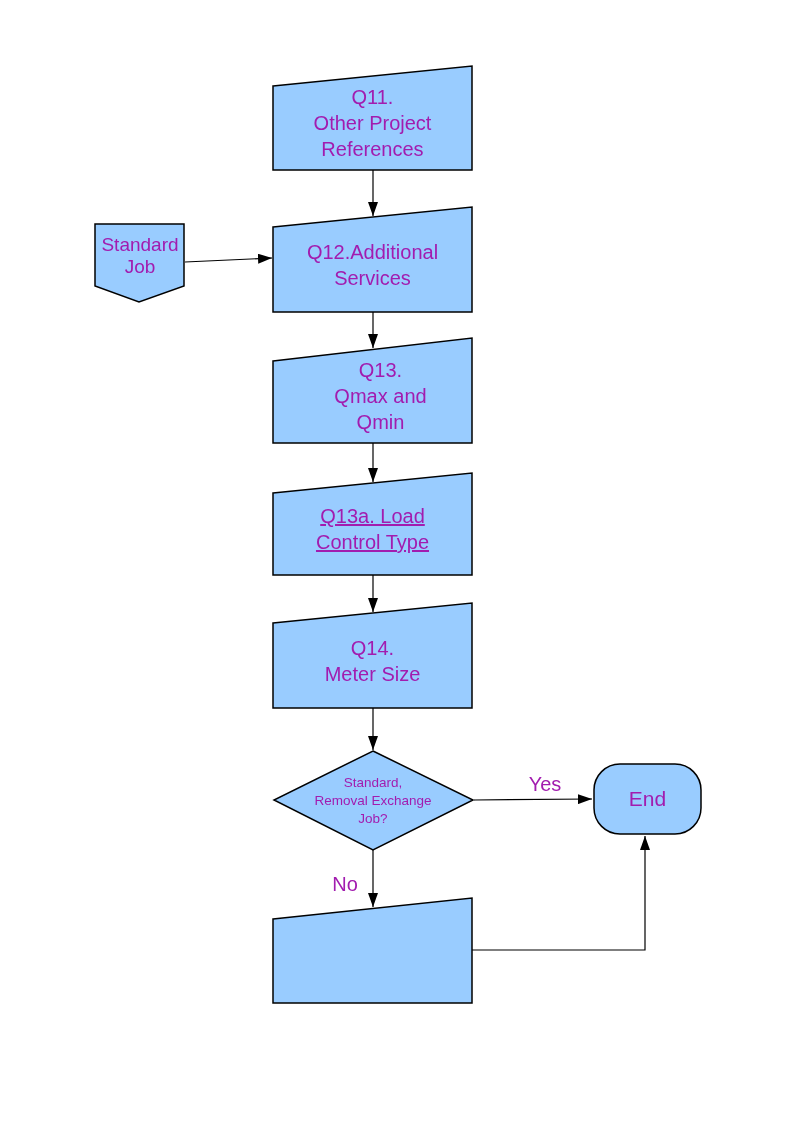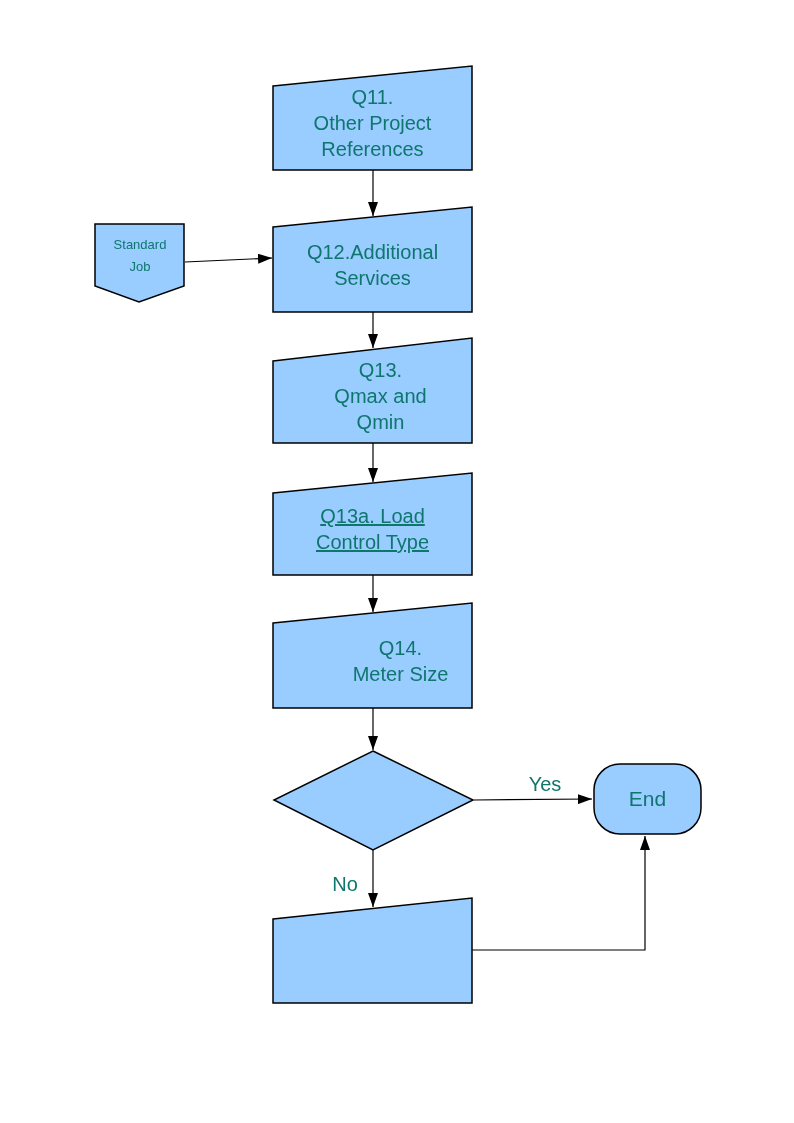--- a/index.html
+++ b/index.html
@@ -14,21 +14,21 @@
   svg.canvas { position: absolute; left: 0; top: 0; }
   .node-shape { stroke: #000000; stroke-width: 1.5; }
   .edge { stroke: #000000; stroke-width: 1.2; fill: none; }
   .lbl {
     position: absolute;
     display: flex;
     align-items: center;
     justify-content: center;
     text-align: center;
     white-space: pre-line;
-    color: #0f766e;
+    color: #a21caf;
   }
   .node-lbl { font-size: 20px; line-height: 26px; }
   .small-lbl { font-size: 13.5px; line-height: 18px; }
   .edge-lbl { font-size: 20px; line-height: 22px; }
 </style>
 </head>
 <body>
 
 <div class="page">
 
@@ -57,36 +57,39 @@
     <line class="edge" x1="373" y1="708" x2="373" y2="750" marker-end="url(#arrow)"></line>
     <line class="edge" x1="474" y1="800" x2="592" y2="799" marker-end="url(#arrow)"></line>
     <line class="edge" x1="373" y1="850" x2="373" y2="907" marker-end="url(#arrow)"></line>
     <polyline class="edge" points="472,950 645,950 645,836" marker-end="url(#arrow)"></polyline>
   </svg>
 
   <div class="lbl node-lbl" style="left:273px; top:76px; width:199px; height:94px;">Q11.
 Other Project
 References</div>
 
-  <div class="lbl node-lbl" style="left:95px; top:222px; width:90px; height:68px; font-size:13px; line-height:22px;">Standard
+  <div class="lbl node-lbl" style="left:95px; top:222px; width:90px; height:68px; font-size:19px; line-height:22px;">Standard
 Job</div>
 
   <div class="lbl node-lbl" style="left:273px; top:217px; width:199px; height:95px;text-align:center;">Q12.Additional
 Services</div>
 
   <div class="lbl node-lbl" style="left:281px; top:349px; width:199px; height:94px;">Q13.
 Qmax and
 Qmin</div>
 
   <div class="lbl node-lbl" style="left:273px; top:483px; width:199px; height:92px;text-decoration:underline;">Q13a. Load
 Control Type</div>
 
-  <div class="lbl node-lbl" style="left:273px; top:613px; width:199px; height:95px;margin-left:28px;">Q14.
+  <div class="lbl node-lbl" style="left:273px; top:613px; width:199px; height:95px;">Q14.
 Meter Size</div>
 
+  <div class="lbl small-lbl" style="left:283px; top:752px; width:180px; height:98px;">Standard,
+Removal Exchange
+Job?</div>
 
   <div class="lbl node-lbl" style="left:594px; top:764px; width:107px; height:70px; font-size:21px;text-align:center;">End</div>
 
 
   <div class="lbl edge-lbl" style="left:518px; top:771px; width:54px; height:26px;">Yes</div>
 
   <div class="lbl edge-lbl" style="left:322px; top:871px; width:46px; height:26px;">No</div>
 
 </div>
 

